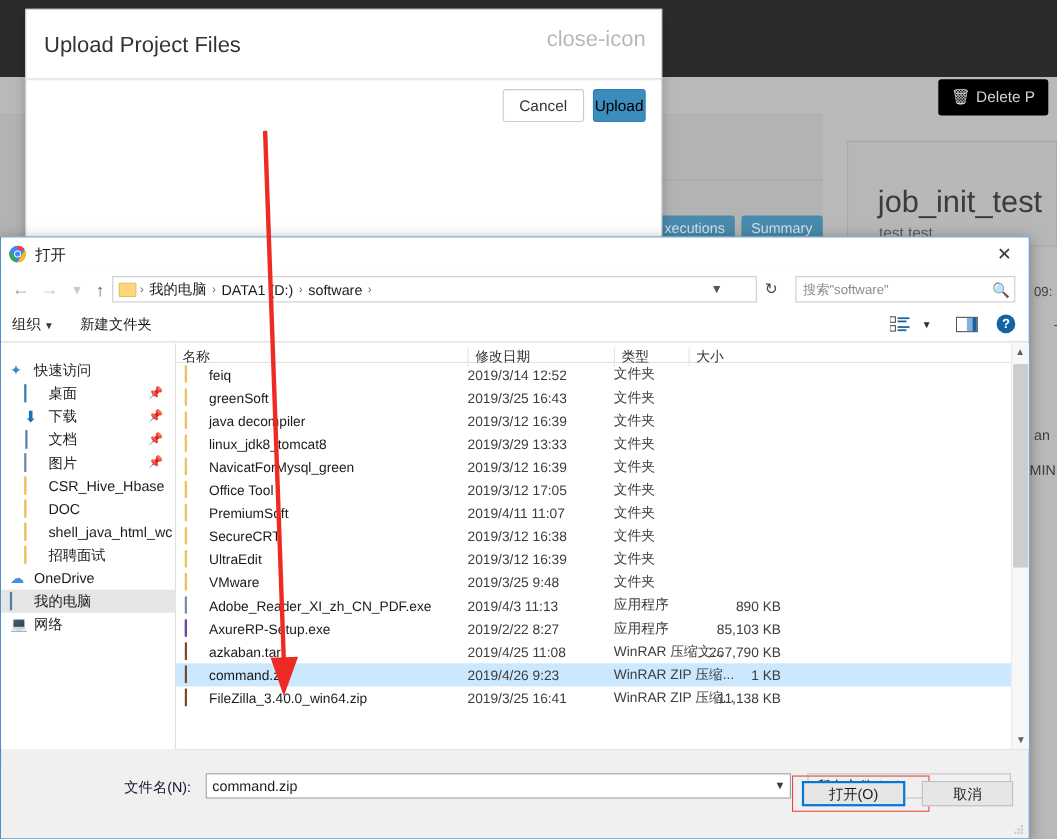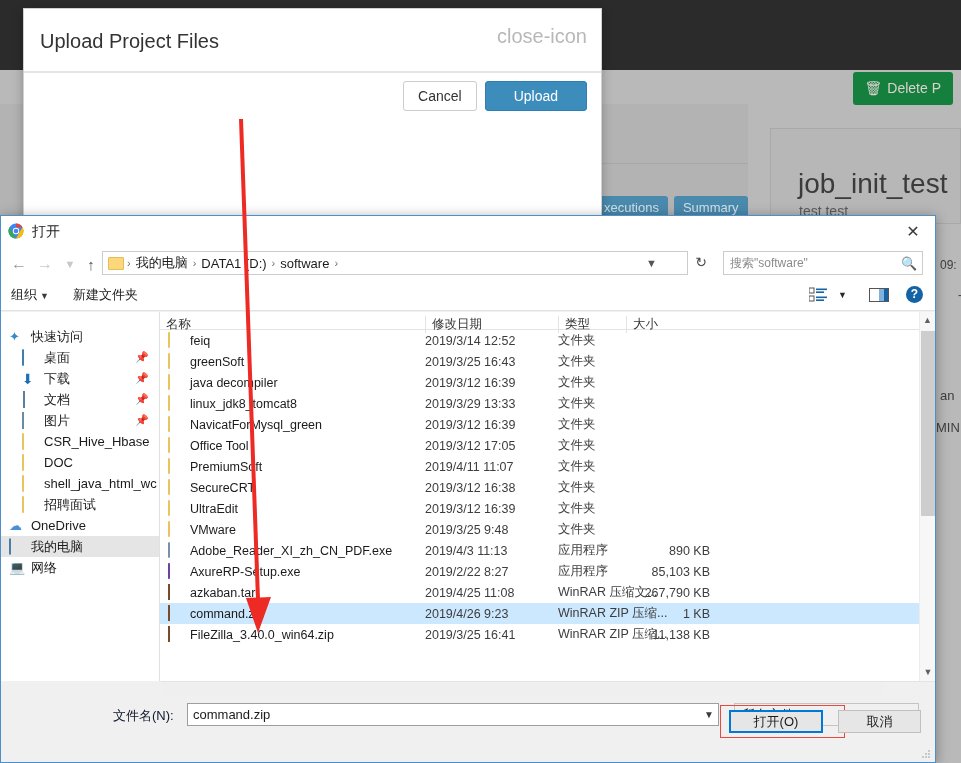--- a/index.html
+++ b/index.html
@@ -20,21 +20,21 @@
   #bg-navbar {
     position: absolute; left: 0; top: 0; width: 961px; height: 70px;
     background: #2b2b2b;
   }
   #bg-body {
     position: absolute; left: 0; top: 70px; width: 961px; height: 693px;
     background: #b9b9b9;
   }
   #bg-delete-btn {
     position: absolute; right: 8px; top: 72px;
-    background: #15803d; color: #ddd0d0;
+    background: #000000; color: #ddd0d0;
     border-radius: 3px;
     padding: 8px 12px 9px 12px;
     font-size: 14px; white-space: nowrap;
   }
   #bg-delete-btn .trash { margin-right: 5px; }
   #bg-panel-left {
     position: absolute; left: 0px; top: 104px; width: 748px; height: 120px;
     background: #b3b3b3;
   }
   .bg-hr {
@@ -107,22 +107,22 @@
   #upload-modal-footer {
     position: relative; height: 46px; border-top: 1px solid #e5e5e5;
     display: flex; justify-content: flex-end; align-items: center;
     padding-right: 14px; gap: 8px;
   }
   #cancel-button {
     border: 1px solid #cccccc; background: #fff; color: #333;
     font-size: 14px; padding: 6px 14px; border-radius: 3px; cursor: pointer;
   }
   #upload-button {
-    border: 1px solid #2e7fb8; background: #3c8dbc; color: #ffffff;
-    font-size: 14px; padding: 6px 28px; border-radius: 3px; cursor: pointer;
+    border: 1px solid #2e7fb8; background: #3c8dbc; color: #000000;
+    font-size: 14px; padding: 6px 1px; border-radius: 3px; cursor: pointer;
   }
 
   
   #file-dialog {
     position: absolute; left: 0px; top: 215px; width: 936px; height: 548px;
     background: #f0f0f0;
     border: 1px solid #4d8fc9;
     box-shadow: 0 2px 12px rgba(0,0,0,0.35);
   }
   #fd-titlebar {

